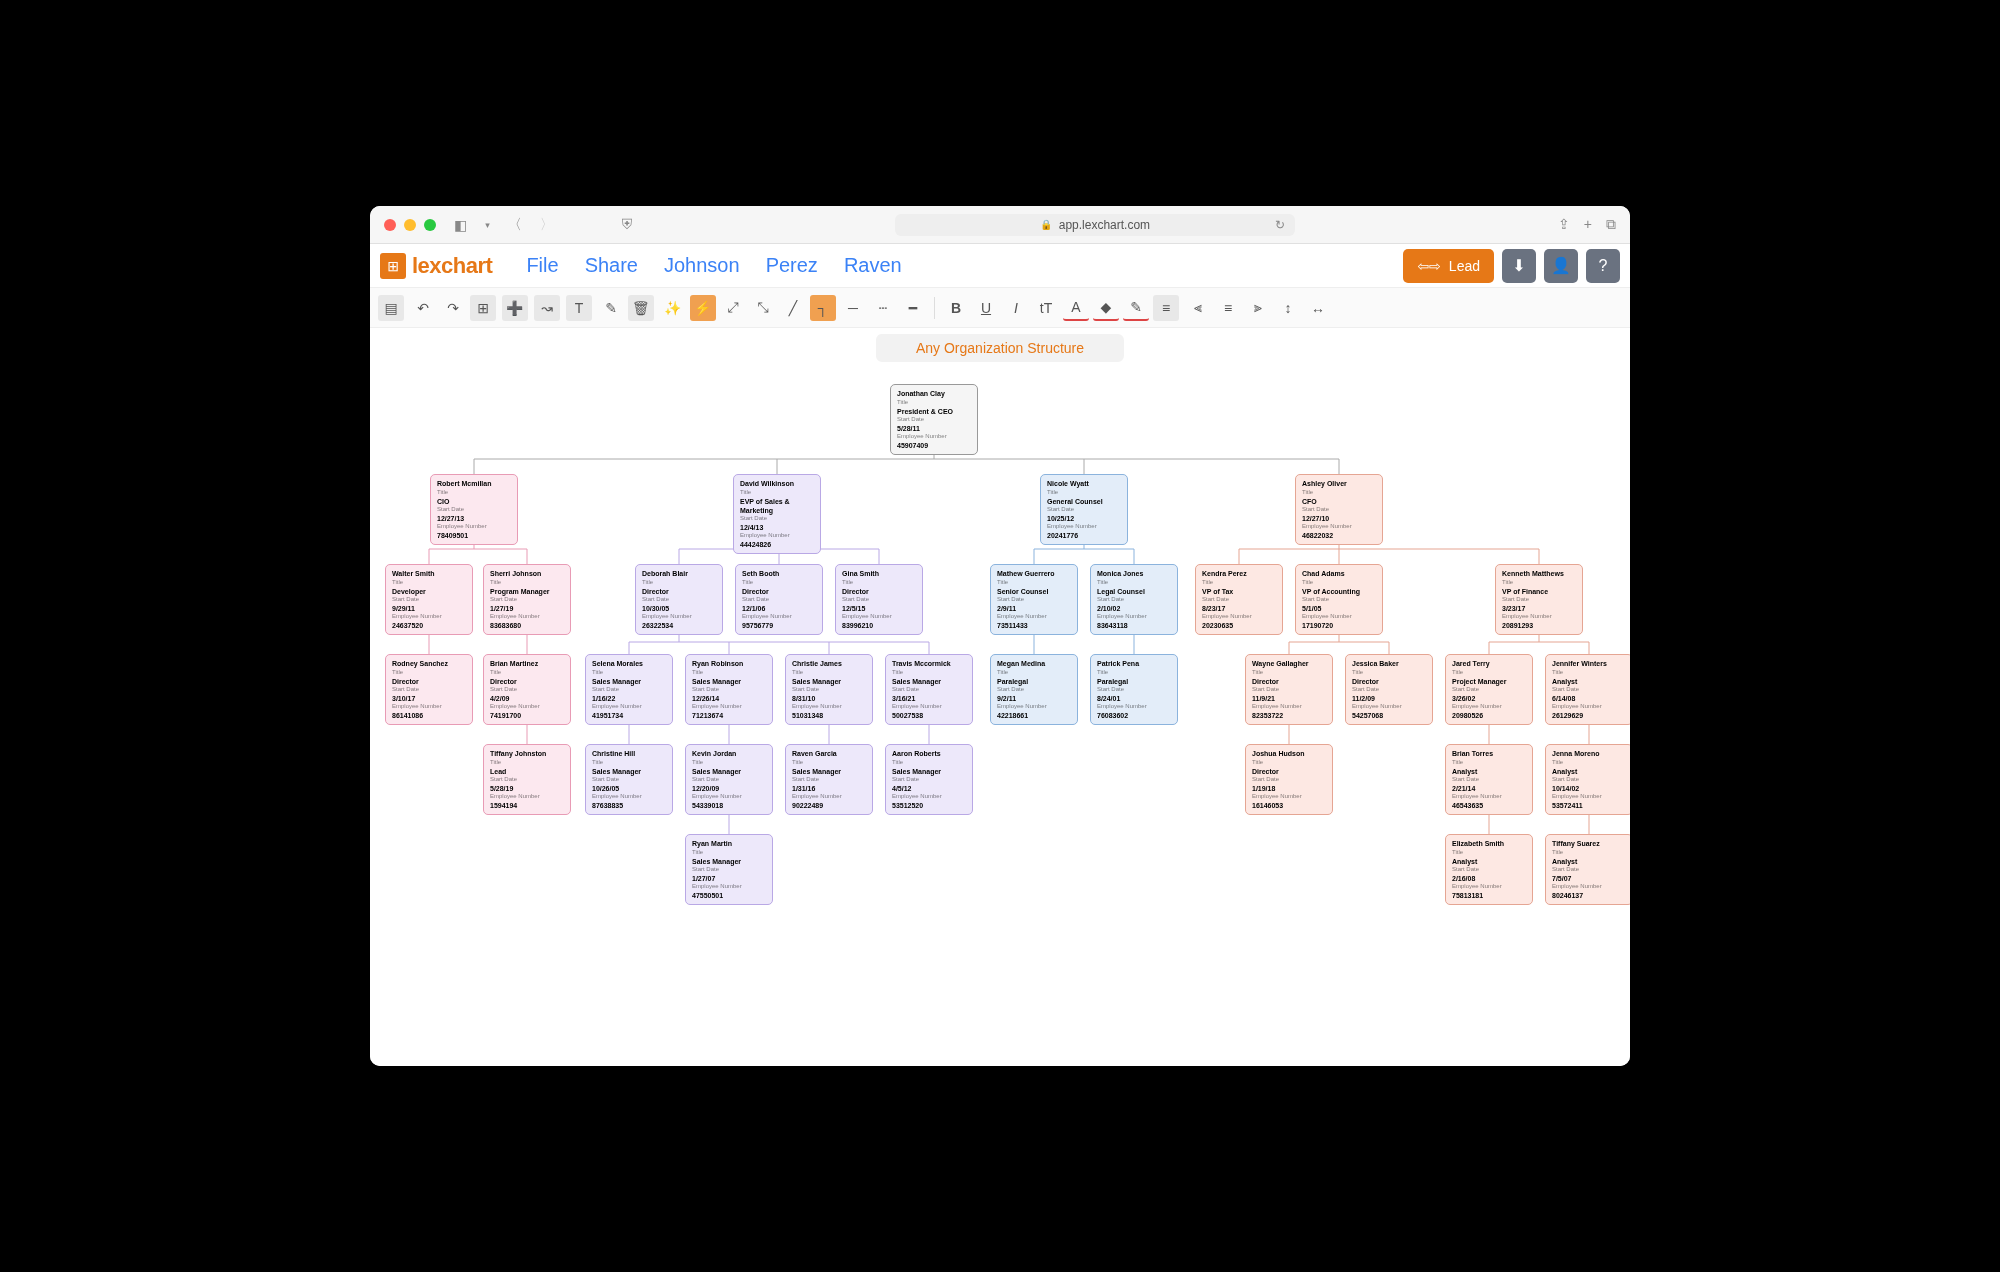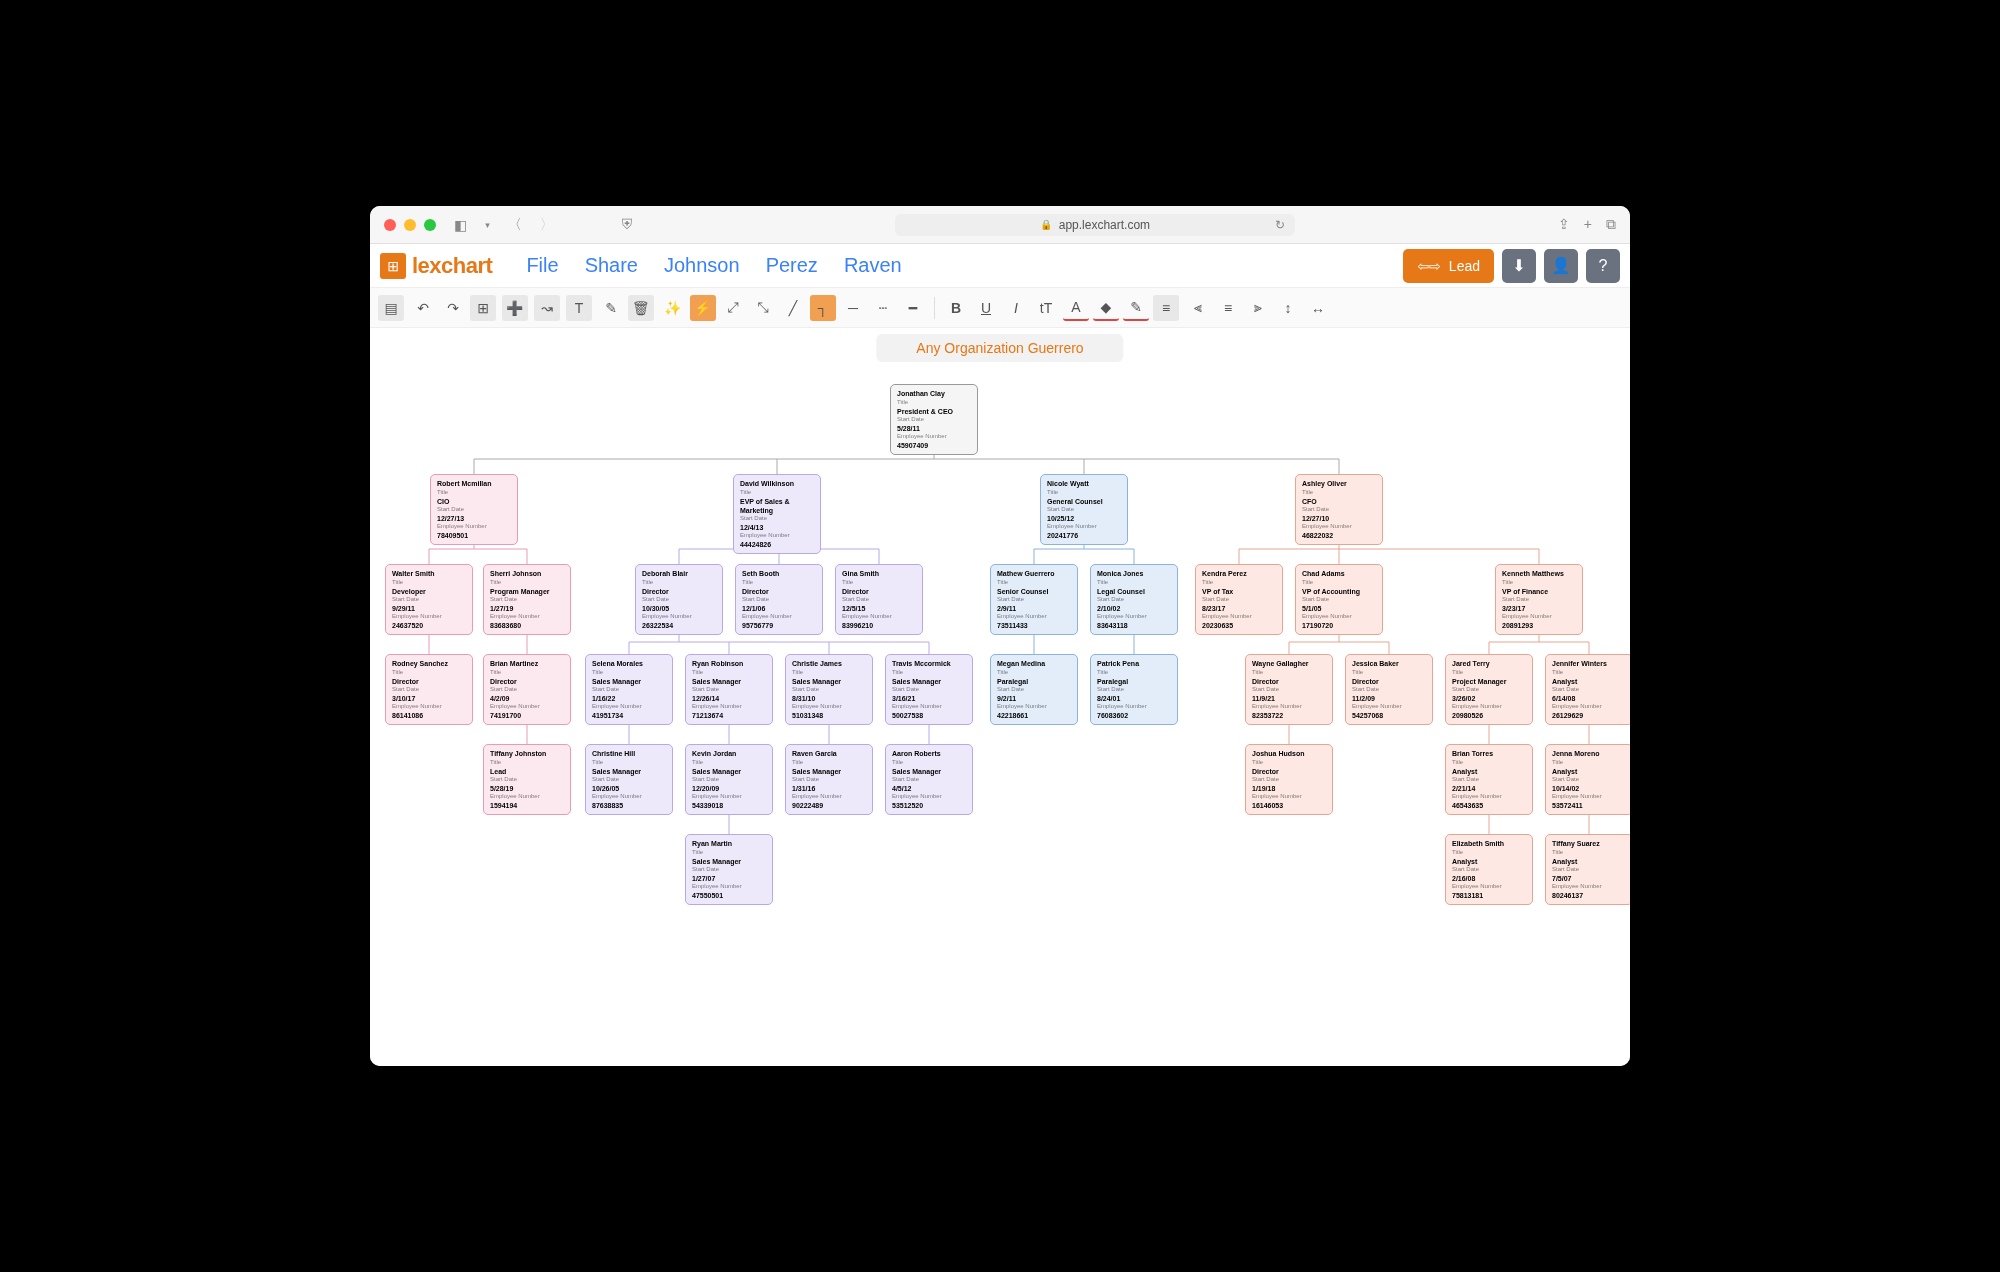--- a/index.html
+++ b/index.html
@@ -136,21 +136,21 @@
     <div class="tb" style="border-bottom:2px solid #d44">✎</div>
     <div class="tb grp">≡</div>
     <div class="tb">⫷</div>
     <div class="tb">≡</div>
     <div class="tb">⫸</div>
     <div class="tb">↕</div>
     <div class="tb">↔</div>
   </div>
 
   <div class="canvas">
-    <div class="banner">Any Organization Guerrero</div>
+    <div class="banner">Any Organization Structure</div>
     <div class="chart" id="chart">
       <svg class="lines" id="lines">
           <line x1="549" y1="60" x2="549" y2="75" stroke="#aaa"></line>
           <line x1="89" y1="75" x2="954" y2="75" stroke="#aaa"></line>
           <line x1="89" y1="75" x2="89" y2="90" stroke="#aaa"></line>
           <line x1="392" y1="75" x2="392" y2="90" stroke="#aaa"></line>
           <line x1="699" y1="75" x2="699" y2="90" stroke="#aaa"></line>
           <line x1="954" y1="75" x2="954" y2="90" stroke="#aaa"></line>
           <line x1="89" y1="150" x2="89" y2="165" stroke="#e89bb5"></line>
           <line x1="44" y1="165" x2="142" y2="165" stroke="#e89bb5"></line>

